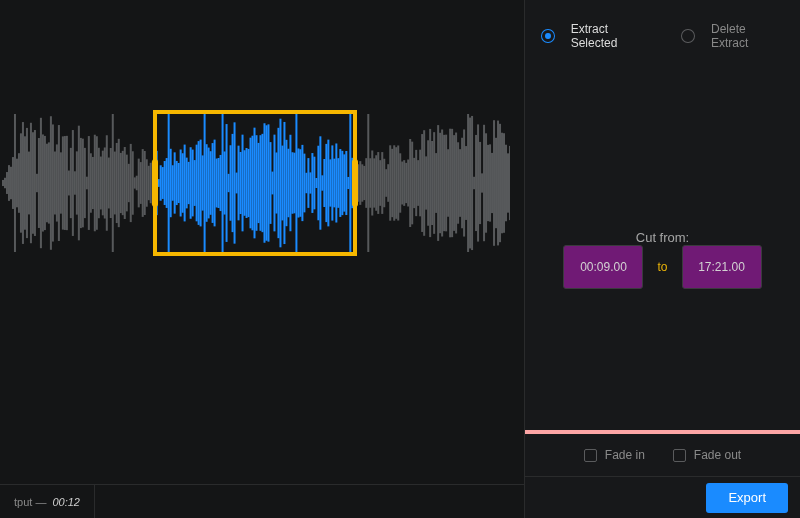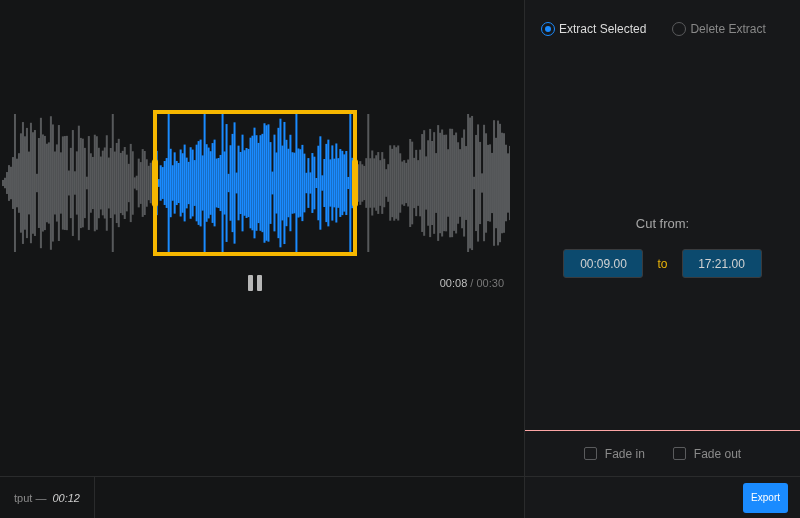--- a/index.html
+++ b/index.html
@@ -24,48 +24,48 @@
   .sel-cap.top { top: -2px; } .sel-cap.bot { bottom: -2px; }
 
   
   .transport { position: absolute; left: 0; right: 14px; top: 268px; height: 30px; display: flex; align-items: center; }
   .pause { position: absolute; left: 50%; transform: translateX(-50%); display: flex; gap: 4px; cursor: pointer; }
   .pause span { width: 5px; height: 16px; background: #b7b7b7; border-radius: 1px; display: inline-block; }
   .time { position: absolute; right: 6px; font-size: 11px; color: #777; }
   .time .cur { color: #bfbfbf; }
 
   
-  .footer { height: 42px; border-top: 1px solid #2a2b2c; display: flex; align-items: center; font-size: 11px; color: #8a8a8a; }
+  .footer { height: 34px; border-top: 1px solid #2a2b2c; display: flex; align-items: center; font-size: 11px; color: #8a8a8a; }
   .footer-cell { padding: 0 14px; display: flex; align-items: center; gap: 6px; height: 100%; }
   .footer-cell.sep { border-right: 1px solid #2a2b2c; }
   .output-dur { color: #cfcfcf; font-style: italic; }
   .fmt { color: #d7d7d7; }
   .chev-ud { font-size: 9px; color: #888; letter-spacing: -1px; }
 
   
   .opts { padding: 22px 16px 10px; display: flex; gap: 26px; font-size: 12px; align-items: center; }
-  .radio { display: flex; align-items: center; gap: 4px; cursor: pointer; }
+  .radio { display: flex; align-items: center; gap: 16px; cursor: pointer; }
   .radio-dot { width: 14px; height: 14px; border-radius: 50%; border: 1.5px solid #5a5b5d; position: relative; }
   .radio.checked .radio-dot { border-color: #1a8bff; }
   .radio.checked .radio-dot::after { content: ""; position: absolute; inset: 3px; border-radius: 50%; background: #1a8bff; }
   .radio .lab { color: #888; }
   .radio.checked .lab { color: #dcdcdc; }
 
   .cut-block { margin-top: 170px; text-align: center; }
-  .cut-title { font-size: 13px; color: #a6a6a6; margin-bottom: 18px; }
+  .cut-title { font-size: 13px; color: #a6a6a6; }
   .cut-row { display: flex; justify-content: center; align-items: center; gap: 14px; }
-  .time-box { width: 80px; height: 29px; border: 1px solid #3a3b3d; border-radius: 3px; color: #d2d2d2; font-size: 12px; display: flex; align-items: center; justify-content: center; background: #0c4a6e; }
+  .time-box { width: 80px; height: 44px; border: 1px solid #3a3b3d; border-radius: 3px; color: #d2d2d2; font-size: 12px; display: flex; align-items: center; justify-content: center; background: #701a75; }
   .to { font-size: 12px; color: #eab308; }
 
-  .fade-row { margin-top: auto; border-top: 1px solid #fca5a5; height: 46px; display: flex; align-items: center; justify-content: center; gap: 28px; font-size: 12px; color: #8a8a8a; }
+  .fade-row { margin-top: auto; border-top: 4px solid #fca5a5; height: 46px; display: flex; align-items: center; justify-content: center; gap: 28px; font-size: 12px; color: #8a8a8a; }
   .chk { display: flex; align-items: center; gap: 8px; cursor: pointer; }
   .chk-box { width: 13px; height: 13px; border: 1px solid #5a5b5d; border-radius: 2px; }
 
   .export-row { height: 42px; border-top: 1px solid #2a2b2c; display: flex; justify-content: flex-end; align-items: center; padding-right: 12px; }
-  .export-btn { background: #1a8bff; color: #fff; border: none; height: 30px; padding: 0 8px; font-size: 10px; border-radius: 3px; cursor: pointer; text-align: right; }
+  .export-btn { background: #1a8bff; color: #fff; border: none; height: 30px; padding: 0 22px; font-size: 13px; border-radius: 3px; cursor: pointer; text-align: right; }
 </style>
 </head>
 <body>
 
 <div class="app">
 
   <div class="left">
     <div class="editor-area">
       <div class="wave-wrap">
         <svg class="wave-svg" id="wave-svg" viewBox="0 0 511 142" preserveAspectRatio="none">
@@ -324,31 +324,20 @@
             <rect x="504" y="21.213968668252917" width="2" height="99.57206266349417" fill="#57595b"></rect>
             <rect x="506" y="32.730158137210566" width="2" height="76.53968372557887" fill="#57595b"></rect>
             <rect x="508" y="41.33245561146332" width="2" height="59.335088777073366" fill="#57595b"></rect>
             <rect x="510" y="33.89351921198572" width="2" height="74.21296157602856" fill="#57595b"></rect>
           </svg>
         <div class="sel" id="sel" style="left: 30%; width: 40%;">
           <div class="sel-cap top"></div>
           <div class="sel-cap bot"></div>
         </div>
       </div>
-      <div class="transport">
-        <div class="pause">
-            <span></span>
-            <span></span>
-          </div>
-        <div class="time">
-          <span class="cur">00:08</span>
-          <span>  /  </span>
-          <span>00:30</span>
-        </div>
-      </div>
     </div>
     <div class="footer">
       <div class="footer-cell sep">
         <span>tput —</span>
         <span class="output-dur">00:12</span>
       </div>
     </div>
   </div>
 
   <div class="right">

